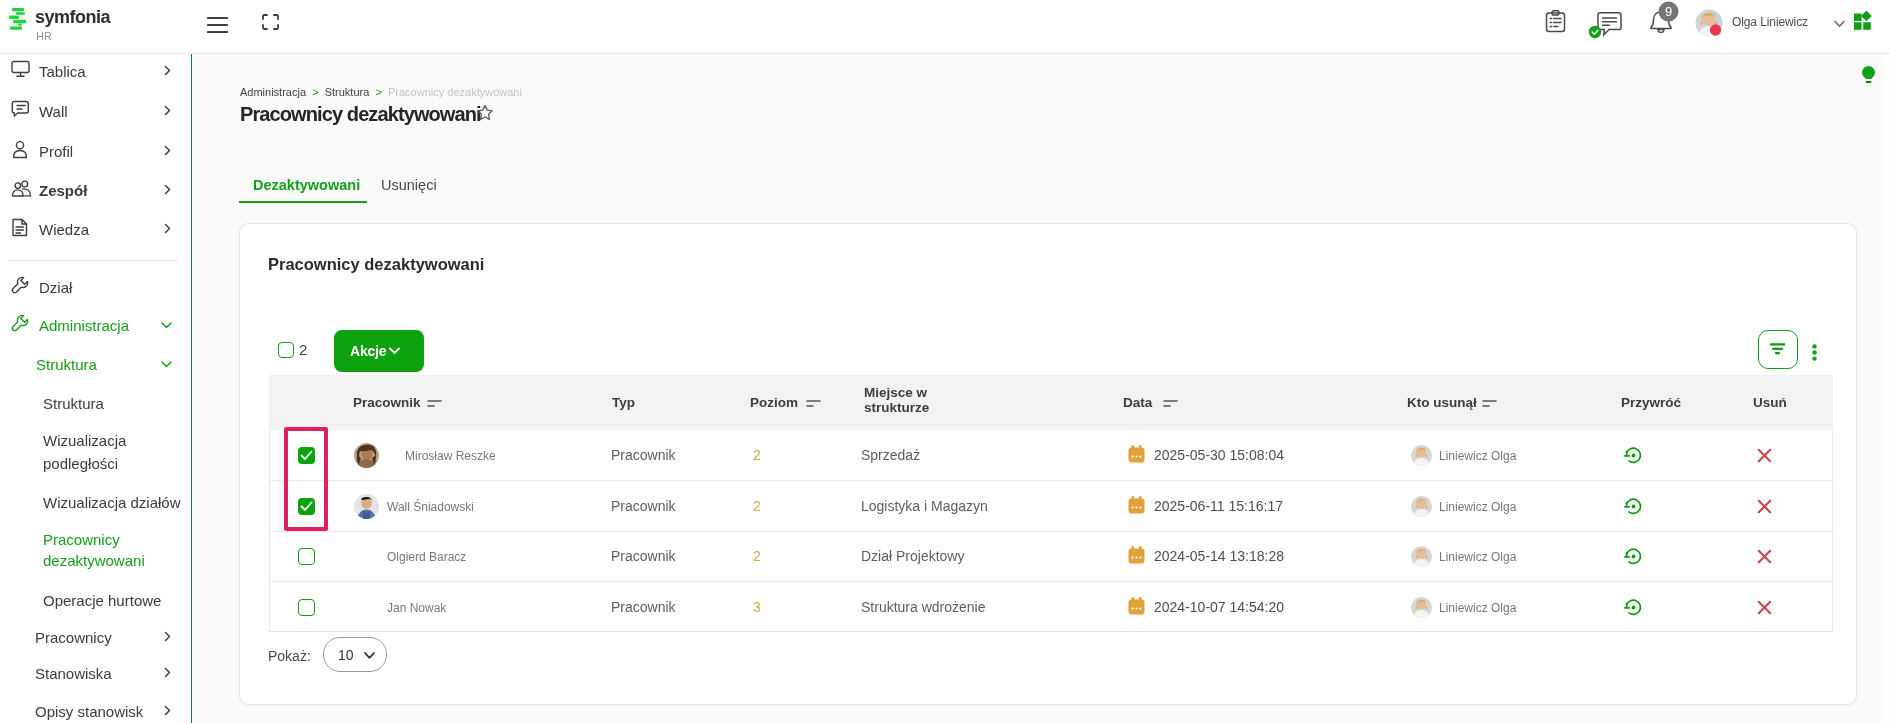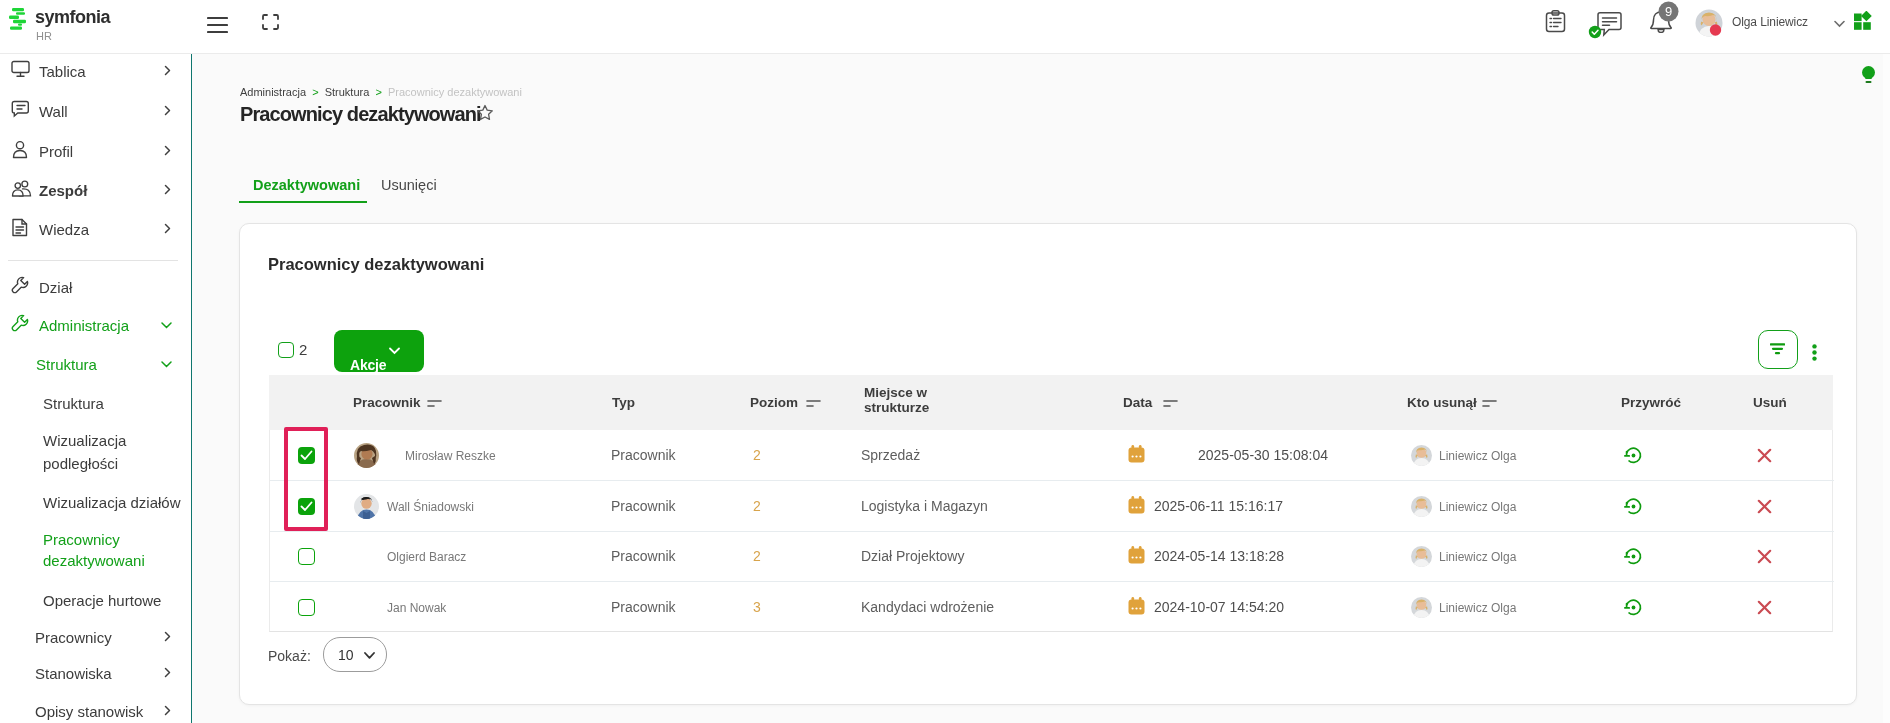--- a/index.html
+++ b/index.html
@@ -272,21 +272,21 @@
   <div class="abs" style="left:253px; top:177px; font-size:14.5px; font-weight:bold; color:#12a019;">Dezaktywowani</div>
   <div class="abs" style="left:381px; top:177px; font-size:14.5px; color:#474747;">Usunięci</div>
   <div class="abs" style="left:239px; top:201px; width:128px; height:2px; background:#12a019;"></div>
 
   <div class="card">
     <div class="abs" style="left:28px; top:31px; font-size:16.5px; font-weight:bold; color:#2b2b2b;">Pracownicy dezaktywowani</div>
 
     <div class="abs" style="left:38px; top:118px; width:16px; height:16px; border:1.6px solid #12a019; border-radius:4px; background:#fff;"></div>
     <div class="abs" style="left:59px; top:117px; font-size:15px; color:#3e3e3e;">2</div>
     <div class="abs" style="left:94px; top:106px; width:90px; height:42px; background:#0da20d; border-radius:8px;">
-      <span style="position:absolute; left:16px; top:27px; font-size:14px; font-weight:bold; color:#fff; letter-spacing:-0.2px;text-align:right;">Akcje</span>
+      <span style="position:absolute; left:16px; top:13px; font-size:14px; font-weight:bold; color:#fff; letter-spacing:-0.2px;text-align:right;">Akcje</span>
       <svg style="position:absolute; left:55px; top:17px;" width="11" height="8" viewBox="0 0 11 8">
           <path d="M1 1.5 L5.5 6 L10 1.5" stroke="#fff" stroke-width="1.8" fill="none" stroke-linecap="round"></path>
         </svg>
     </div>
     <div class="abs" style="left:1518px; top:106px; width:40px; height:39px; border:1.5px solid #12a019; border-radius:10px; background:#fff;">
       <svg style="position:absolute; left:11px; top:12px;" width="15" height="12" viewBox="0 0 15 12">
           <g stroke="#0f9b0f" stroke-width="2.2" stroke-linecap="round">
             <line x1="0.8" y1="1.4" x2="14.2" y2="1.4"></line>
             <line x1="3" y1="5.8" x2="12" y2="5.8"></line>
             <line x1="6" y1="10.2" x2="9" y2="10.2"></line>
@@ -370,21 +370,21 @@
       <svg class="abs" style="left:858px; top:15px;" width="17" height="18" viewBox="0 0 17 18">
           <rect x="0.5" y="2.5" width="16" height="15" rx="3" fill="#e0a23b"></rect>
           <rect x="3.5" y="0" width="2.6" height="4.6" rx="1.3" fill="#e0a23b"></rect>
           <rect x="10.9" y="0" width="2.6" height="4.6" rx="1.3" fill="#e0a23b"></rect>
           <g fill="#fff">
             <circle cx="4.6" cy="11.5" r="1.1"></circle>
             <circle cx="8.5" cy="11.5" r="1.1"></circle>
             <circle cx="12.4" cy="11.5" r="1.1"></circle>
           </g>
         </svg>
-      <span class="rowtxt abs" style="left:884px; top:17px; color:#4e4e4e; font-size:14px;margin-left:44px;">2025-05-30 15:08:04</span>
+      <span class="rowtxt abs" style="left:884px; top:17px; color:#4e4e4e; font-size:14px;">2025-05-30 15:08:04</span>
       <svg class="abs" style="left:1141px; top:15px;" width="21" height="21" viewBox="0 0 21 21">
         <defs>
             <clipPath id="oa1">
               <circle cx="10.5" cy="10.5" r="10.5"></circle>
             </clipPath>
           </defs>
         <g clip-path="url(#oa1)">
             <rect width="21" height="21" fill="#d4d7da"></rect>
             <path d="M2 21 Q3.5 13 10.5 13 Q17.5 13 19 21 Z" fill="#f3f3f3"></path>
             <circle cx="10.5" cy="8" r="4.8" fill="#e8bd98"></circle>
@@ -506,21 +506,21 @@
           <g stroke="#ca4a52" stroke-width="2.2" stroke-linecap="round">
             <line x1="1.8" y1="1.8" x2="13.2" y2="13.2"></line>
             <line x1="13.2" y1="1.8" x2="1.8" y2="13.2"></line>
           </g>
         </svg>
 
       <div class="abs" style="left:28px; top:169px; width:17px; height:17px; border:1.6px solid #0ba30b; border-radius:4px; background:#fff;"></div>
       <span class="nametxt abs" style="left:117px; top:171px;">Jan Nowak</span>
       <span class="rowtxt abs" style="left:341px; top:169px;">Pracownik</span>
       <span class="rowtxt abs" style="left:483px; top:169px; color:#d8a44c;">3</span>
-      <span class="rowtxt abs" style="left:591px; top:169px;">Kandydaci wdrożenie</span>
+      <span class="rowtxt abs" style="left:591px; top:169px;">Struktura wdrożenie</span>
       <svg class="abs" style="left:858px; top:167px;" width="17" height="18" viewBox="0 0 17 18">
           <rect x="0.5" y="2.5" width="16" height="15" rx="3" fill="#e0a23b"></rect>
           <rect x="3.5" y="0" width="2.6" height="4.6" rx="1.3" fill="#e0a23b"></rect>
           <rect x="10.9" y="0" width="2.6" height="4.6" rx="1.3" fill="#e0a23b"></rect>
           <g fill="#fff">
             <circle cx="4.6" cy="11.5" r="1.1"></circle>
             <circle cx="8.5" cy="11.5" r="1.1"></circle>
             <circle cx="12.4" cy="11.5" r="1.1"></circle>
           </g>
         </svg>

